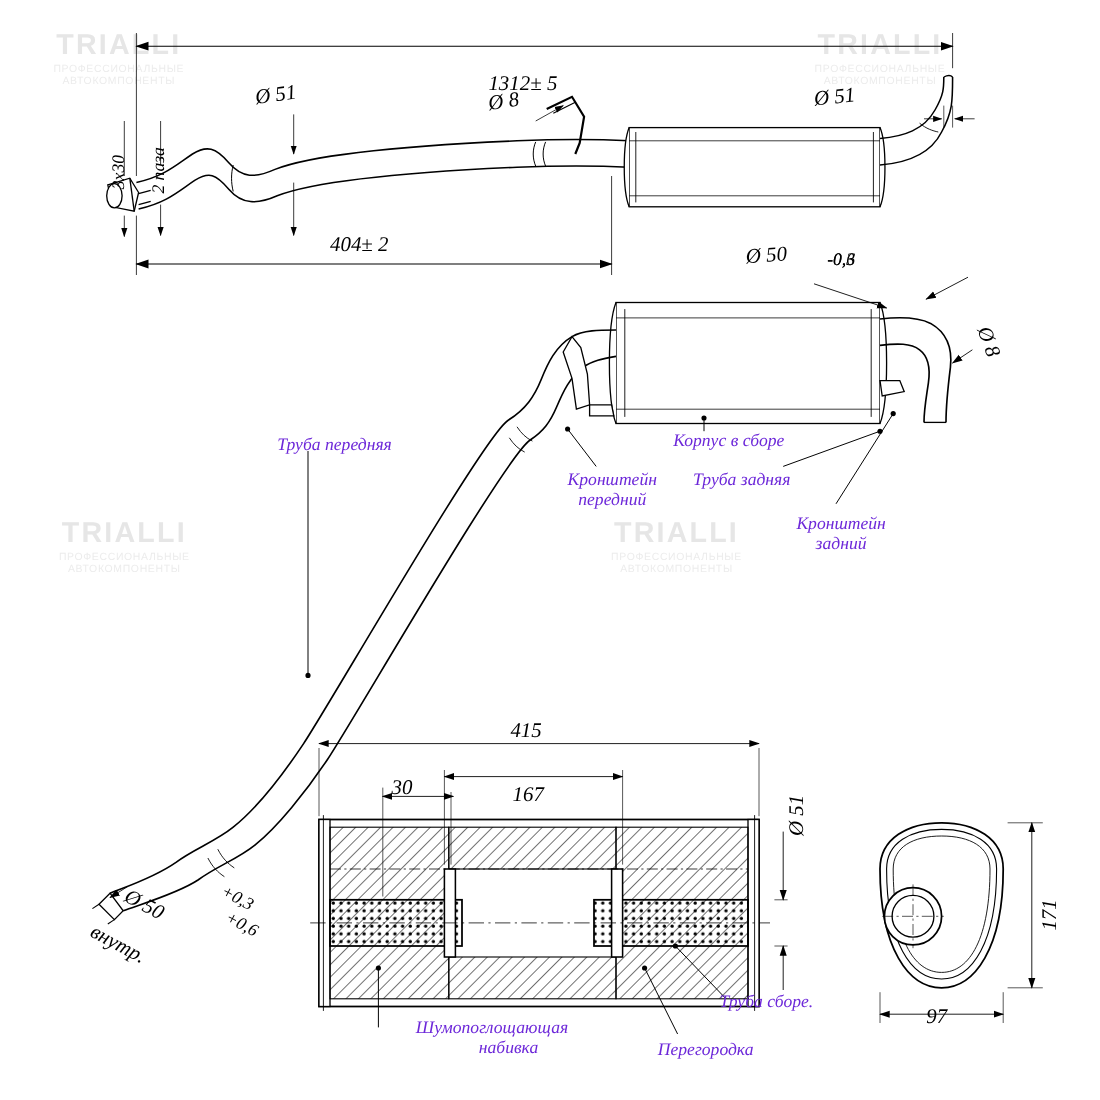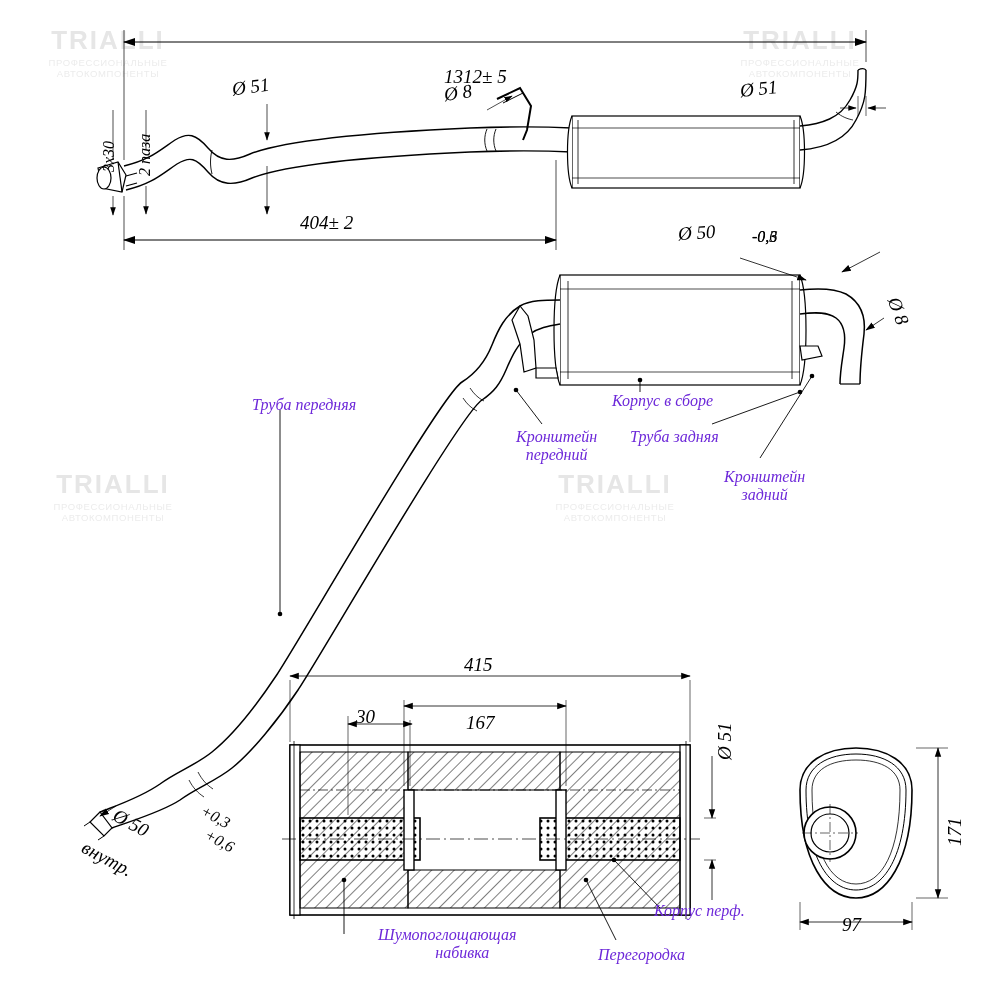--- a/index.html
+++ b/index.html
@@ -347,18 +347,18 @@
   <div class="dim" style="left:466px;top:712px;">167</div>
   <div class="dim" style="left:356px;top:706px;">30</div>
   <div class="dim rot90" style="left:714px;top:760px;transform:rotate(-90deg);transform-origin:0 0;">Ø 51</div>
 
   <div class="lbl" style="left:378px;top:926px;text-align:center;">
     <div>Шумопоглощающая</div>
     <div style="margin-left:30px;">набивка</div>
   </div>
 
   <div class="lbl" style="left:598px;top:946px;">Перегородка</div>
-  <div class="lbl" style="left:654px;top:902px;">Корпус перф.</div>
+  <div class="lbl" style="left:654px;top:902px;">Труба сборе.</div>
 
   <div class="dim rot90" style="left:944px;top:846px;transform:rotate(-90deg);transform-origin:0 0;">171</div>
   <div class="dim" style="left:842px;top:914px;">97</div>
 
 </div>
 
 </body></html>

